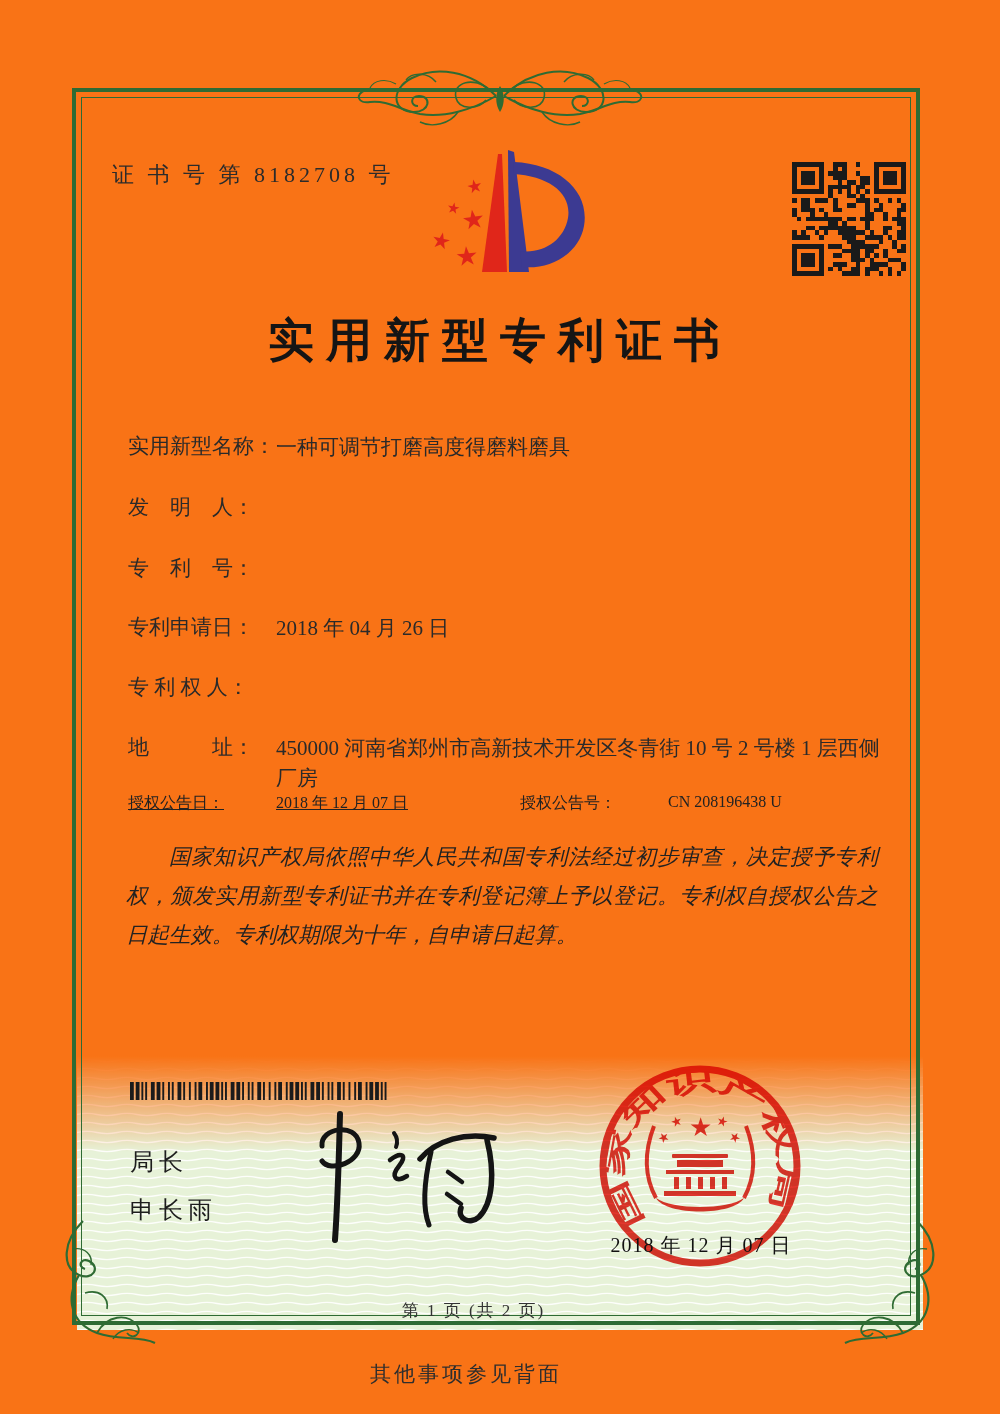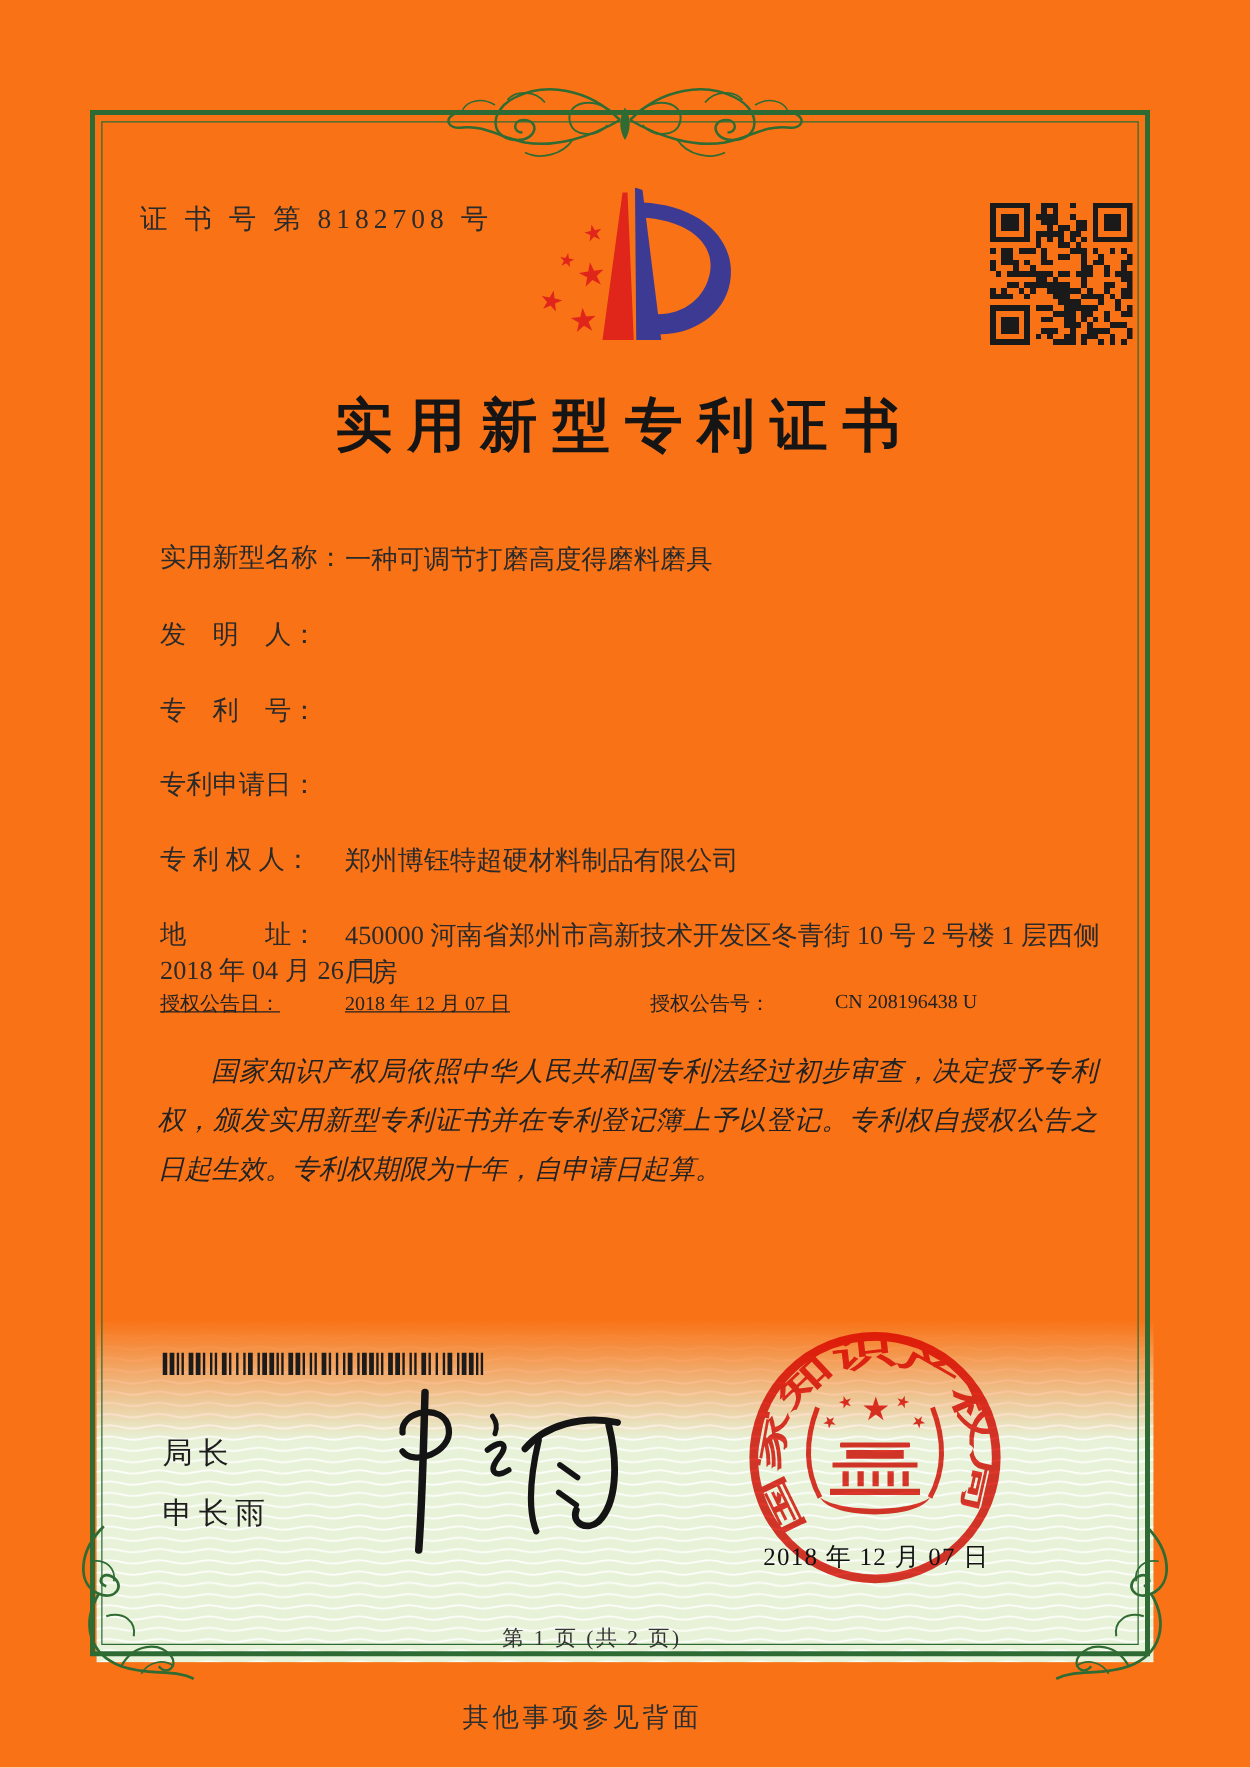--- a/index.html
+++ b/index.html
@@ -32,21 +32,21 @@
     position:absolute;left:0;top:310px;width:1000px;text-align:center;
     font-size:46px;font-weight:bold;letter-spacing:12px;color:#151515;
   }
   .fields{position:absolute;left:128px;top:432px;width:756px;}
   .row{display:flex;margin-bottom:0;font-size:21px;color:#2a2a2a;}
   .row .label{flex:0 0 148px;white-space:nowrap;}
   .row .value{flex:1;line-height:30px;}
   .r1{position:absolute;top:0;width:100%;}
   .r2{position:absolute;top:61px;width:100%;}
   .r3{position:absolute;top:122px;width:100%;}
-  .r4{position:absolute;top:181px;width:100%;flex-direction:column;}
+  .r4{position:absolute;top:181px;width:100%;}
   .r5{position:absolute;top:241px;width:100%;}
   .r6{position:absolute;top:301px;width:100%;}
   .r7{position:absolute;top:361px;width:100%;display:flex;}
   .r7 .col1{display:flex;flex:0 0 392px;text-decoration:underline;}
   .r7 .col2{display:flex;}
   .r7 .label{flex:0 0 148px;}
   .paragraphs{
     position:absolute;left:126px;top:838px;width:752px;
     font-size:21.5px;line-height:39px;color:#222;font-style:italic;
   }
@@ -480,21 +480,20 @@
     </div>
     <div class="row r3">
       <span class="label">专　利　号：</span>
     </div>
     <div class="row r4">
       <span class="label">专利申请日：</span>
       <span class="value">2018 年 04 月 26 日</span>
     </div>
     <div class="row r5">
       <span class="label">专 利 权 人：</span>
-      <span class="value">郑州博钰特超硬材料制品有限公司</span>
     </div>
     <div class="row r6">
       <span class="label">地　　　址：</span>
       <span class="value" style="max-width:614px;">450000  河南省郑州市高新技术开发区冬青街 10 号 2 号楼 1 层西侧厂房</span>
     </div>
     <div class="r7">
       <span class="col1">
         <span class="label">授权公告日：</span>
         <span class="value">2018 年 12 月 07 日</span>
       </span>

